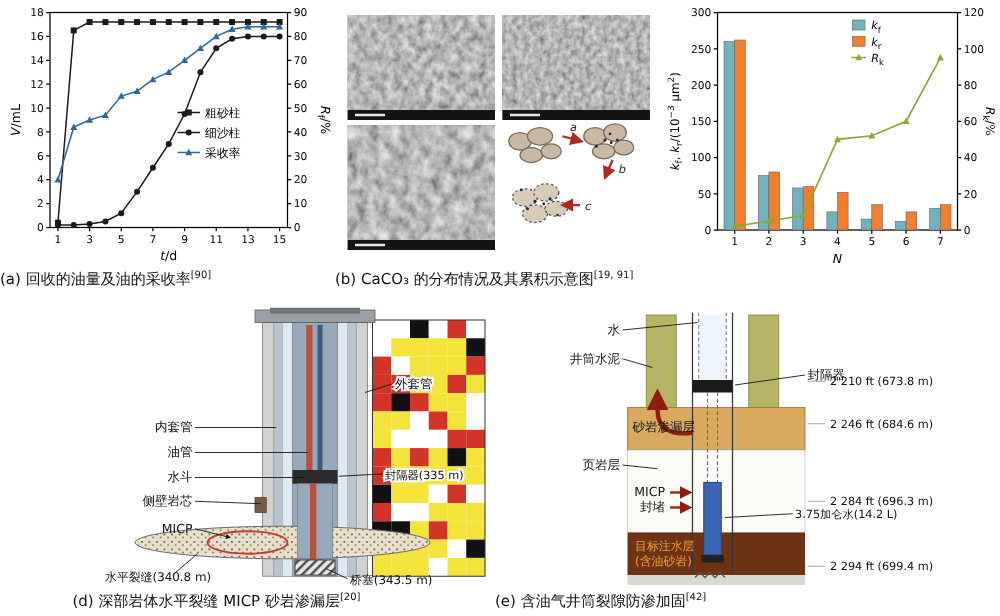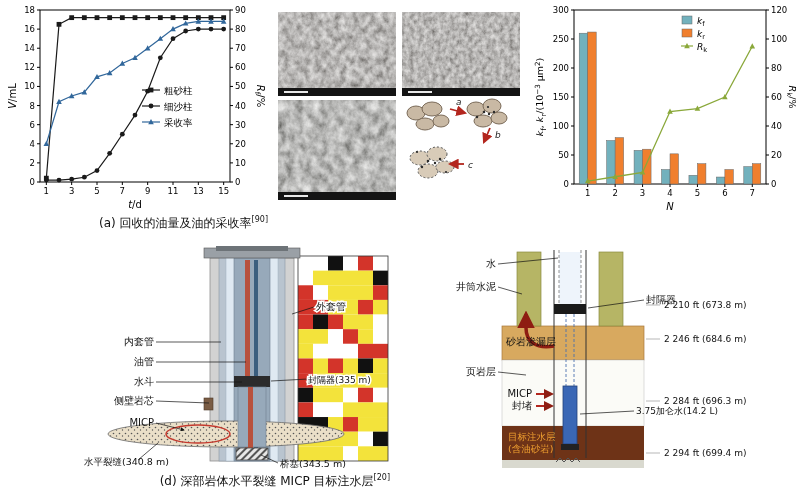--- a/index.html
+++ b/index.html
@@ -1,20 +1,20 @@
 <!DOCTYPE html>
 <html><head>
 <meta charset="utf-8">
 <style>
   *{margin:0;padding:0;box-sizing:border-box}
   html,body{background:#fff}
   body{font-family:"DejaVu Sans","Liberation Sans",sans-serif;}
   #fig{position:relative;width:800px;height:493px;background:#fff;overflow:hidden}
   .panel{position:absolute}
-  .cap{position:absolute;top:215px;font-size:12px;color:#111;text-align:right;line-height:1.2}
+  .cap{position:absolute;top:215px;font-size:12px;color:#111;text-align:left;line-height:1.2}
   .cap sup{font-size:8px}
   .capb{top:473px}
   svg text{font-family:"DejaVu Sans","Liberation Sans",sans-serif}
 </style>
 </head>
 <body>
 
 <div id="fig">
 
   <svg id="chart-a" class="panel" style="left:6px;top:4px" width="260" height="212" viewBox="0 0 260 212">
@@ -226,20 +226,21 @@
           <circle cx="144" cy="155" r="1.2"></circle>
             <circle cx="162" cy="147" r="1.2"></circle>
           <circle cx="168" cy="160" r="1.1"></circle>
             <circle cx="139" cy="140" r="1.1"></circle>
         </g>
       </g>
       <line x1="186" y1="152" x2="172" y2="152" stroke="#b3261e" stroke-width="1.8" marker-end="url(#arrR-b)"></line>
       <text x="190" y="156" font-size="9" font-style="italic" fill="#222">c</text>
     </g>
   </svg>
+  <div class="cap" style="left:268px;width:266px"><span>(b) CaCO₃ 的分布情况及其累积示意图</span><sup>[19, 91]</sup></div>
 
   <svg id="chart-c" class="panel" style="left:534px;top:4px" width="264" height="212" viewBox="0 0 264 212">
       <g>
         <rect x="40" y="6" width="192" height="174" fill="none" stroke="#000"></rect>
         <line x1="40" y1="180" x2="37" y2="180" stroke="#000"></line>
         <text x="35" y="183" font-size="8.5" fill="#000" text-anchor="end">0</text>
         <line x1="40" y1="151" x2="37" y2="151" stroke="#000"></line>
         <text x="35" y="154" font-size="8.5" fill="#000" text-anchor="end">50</text>
         <line x1="40" y1="122" x2="37" y2="122" stroke="#000"></line>
         <text x="35" y="125" font-size="8.5" fill="#000" text-anchor="end">100</text>
@@ -460,21 +461,21 @@
       <text x="96" y="119" text-anchor="end">油管</text>
       <text x="96" y="139" text-anchor="end">水斗</text>
       <text x="96" y="158" text-anchor="end">侧壁岩芯</text>
       <text x="96" y="180" text-anchor="end">MICP</text>
       <text x="258" y="64" stroke="#ffffff" stroke-width="3" paint-order="stroke fill">外套管</text>
       <text x="250" y="137" font-size="9" stroke="#ffffff" stroke-width="3" paint-order="stroke fill">封隔器(335 m)</text>
       <text x="26" y="219" font-size="9.5">水平裂缝(340.8 m)</text>
       <text x="222" y="221" font-size="9.5">桥塞(343.5 m)</text>
     </g>
   </svg>
-  <div class="cap capb" style="left:58px;width:332px"><span>(d) 深部岩体水平裂缝 MICP 目标注水层</span><sup>[20]</sup></div>
+  <div class="cap capb" style="left:58px;width:332px"><span>(d) 深部岩体水平裂缝 MICP 砂岩渗漏层</span><sup>[20]</sup></div>
 
   <svg id="panel-e" class="panel" style="left:396px;top:246px" width="400" height="224" viewBox="0 0 400 224">
     <defs>
       <marker id="arrR-e" viewBox="0 0 10 10" refX="8" refY="5" markerWidth="5" markerHeight="5" orient="auto">
         <path d="M0 0L10 5L0 10z" fill="#8e1d12"></path>
       </marker>
     </defs>
     <g>
       <rect x="106" y="80" width="142" height="34" fill="#d8a95f" stroke="#a8773a" stroke-width="0.7"></rect>
       <rect x="106" y="114" width="142" height="66" fill="#fbfbf7" stroke="#bbbbbb" stroke-width="0.5"></rect>
@@ -524,14 +525,15 @@
       <text x="136" y="163" text-anchor="end">封堵</text>
       <text x="240" y="168" font-size="9">3.75加仑水(14.2 L)</text>
       <text x="112" y="194" font-size="9.5" fill="#f0a030">目标注水层</text>
       <text x="112" y="206" font-size="9.5" fill="#f0a030">(含油砂岩)</text>
       <text x="268" y="62" font-size="9">2 210 ft (673.8 m)</text>
       <text x="268" y="96" font-size="9">2 246 ft (684.6 m)</text>
       <text x="268" y="158" font-size="9">2 284 ft (696.3 m)</text>
       <text x="268" y="210" font-size="9">2 294 ft (699.4 m)</text>
     </g>
   </svg>
+  <div class="cap capb" style="left:396px;width:400px"><span>(e) 含油气井筒裂隙防渗加固</span><sup>[42]</sup></div>
 
 </div>
 
 </body></html>

